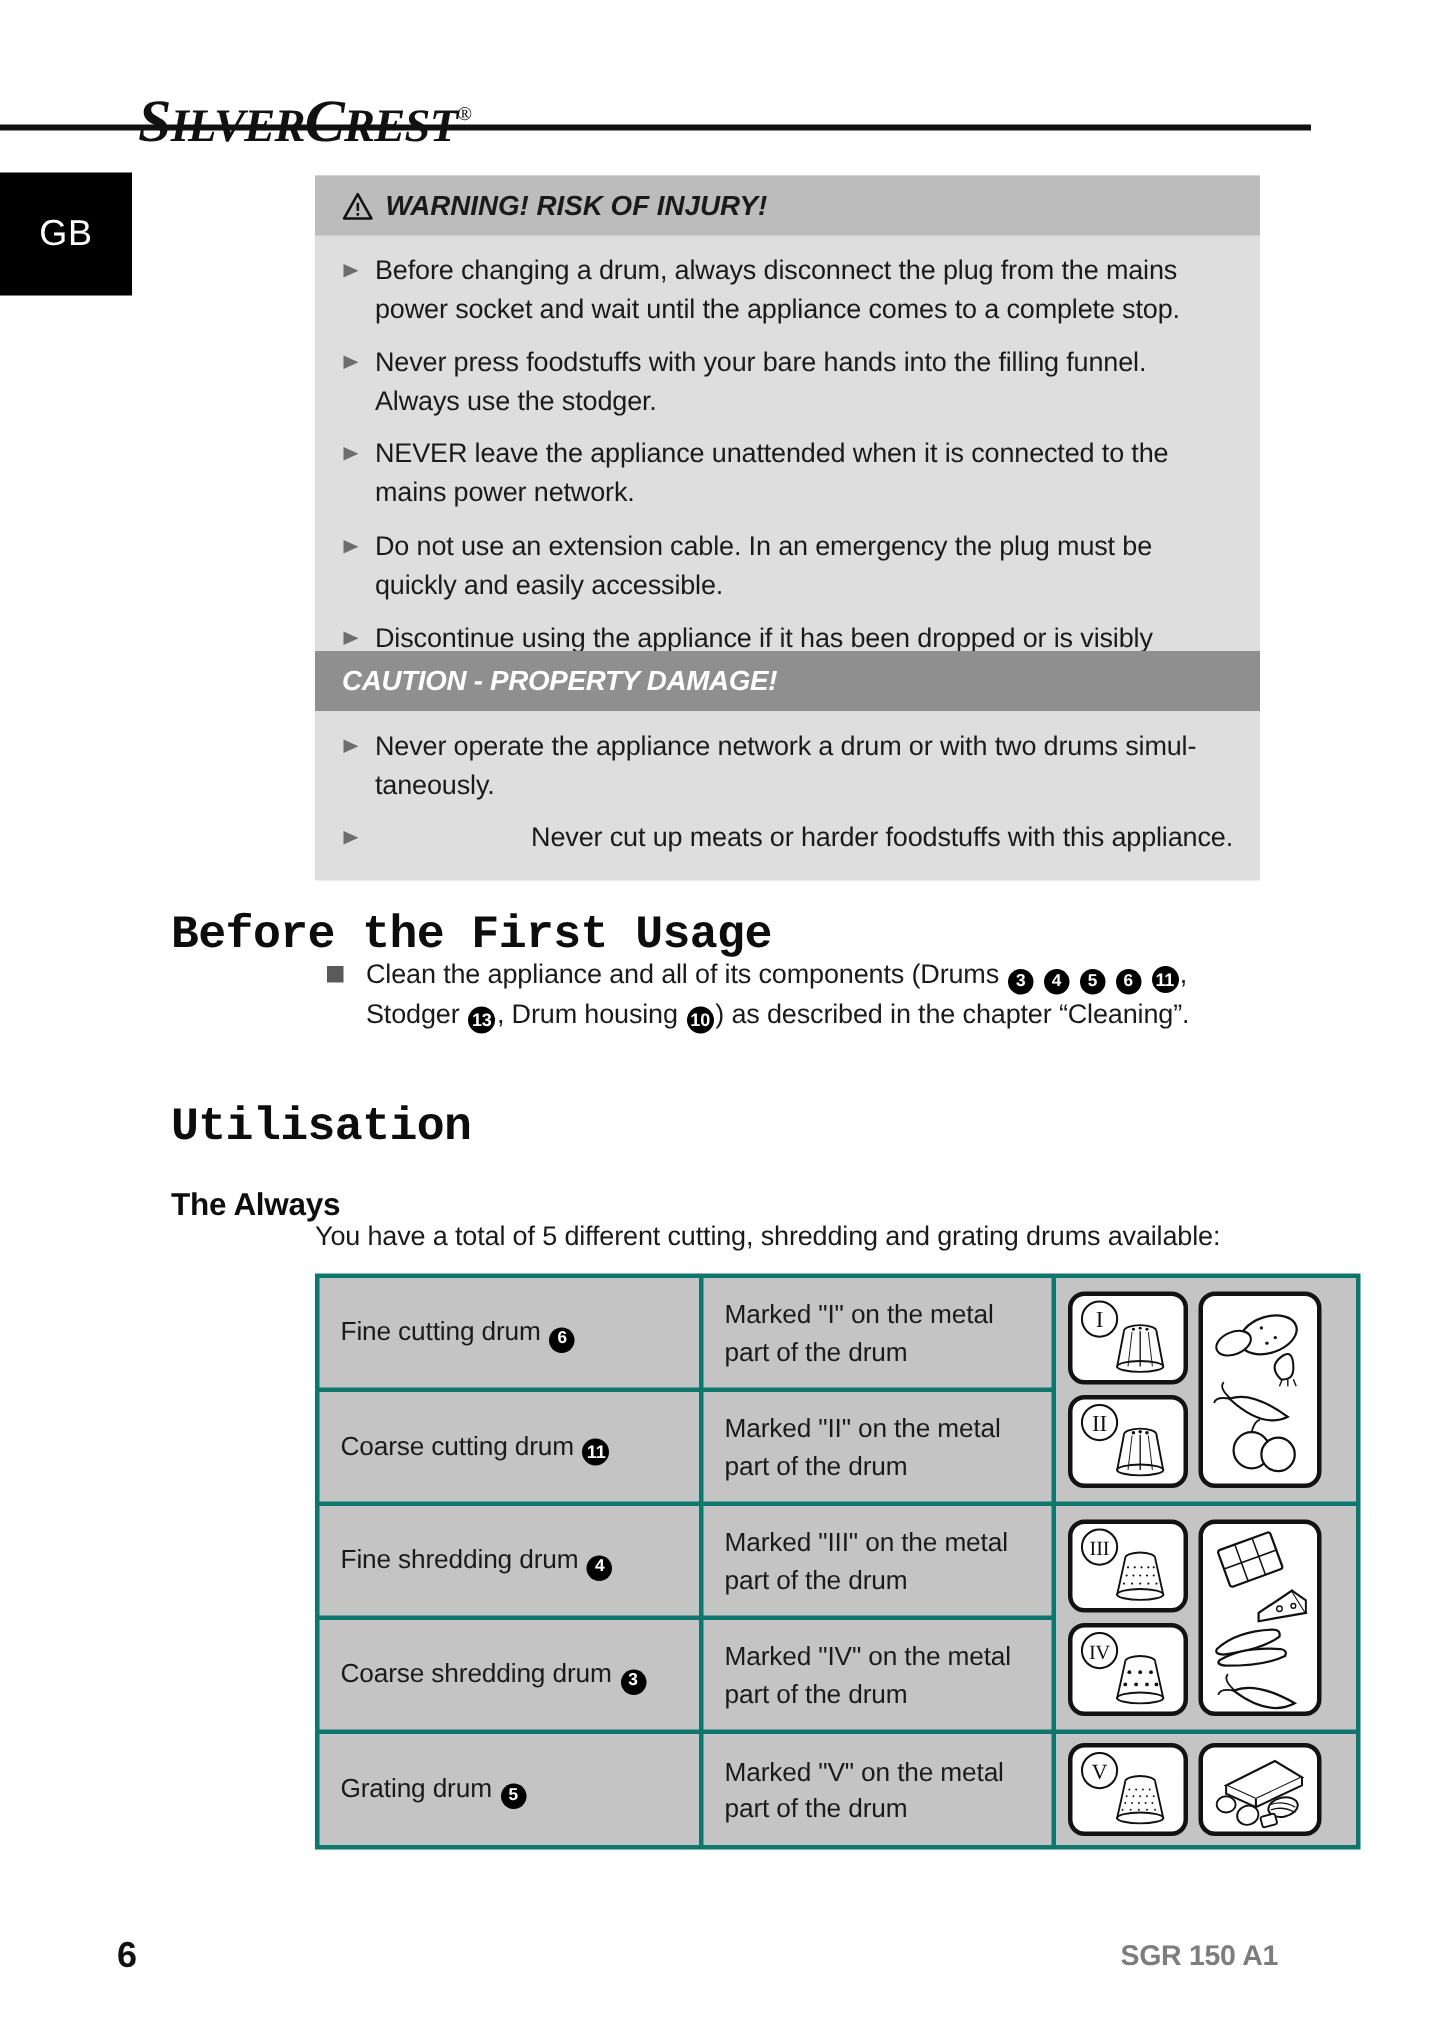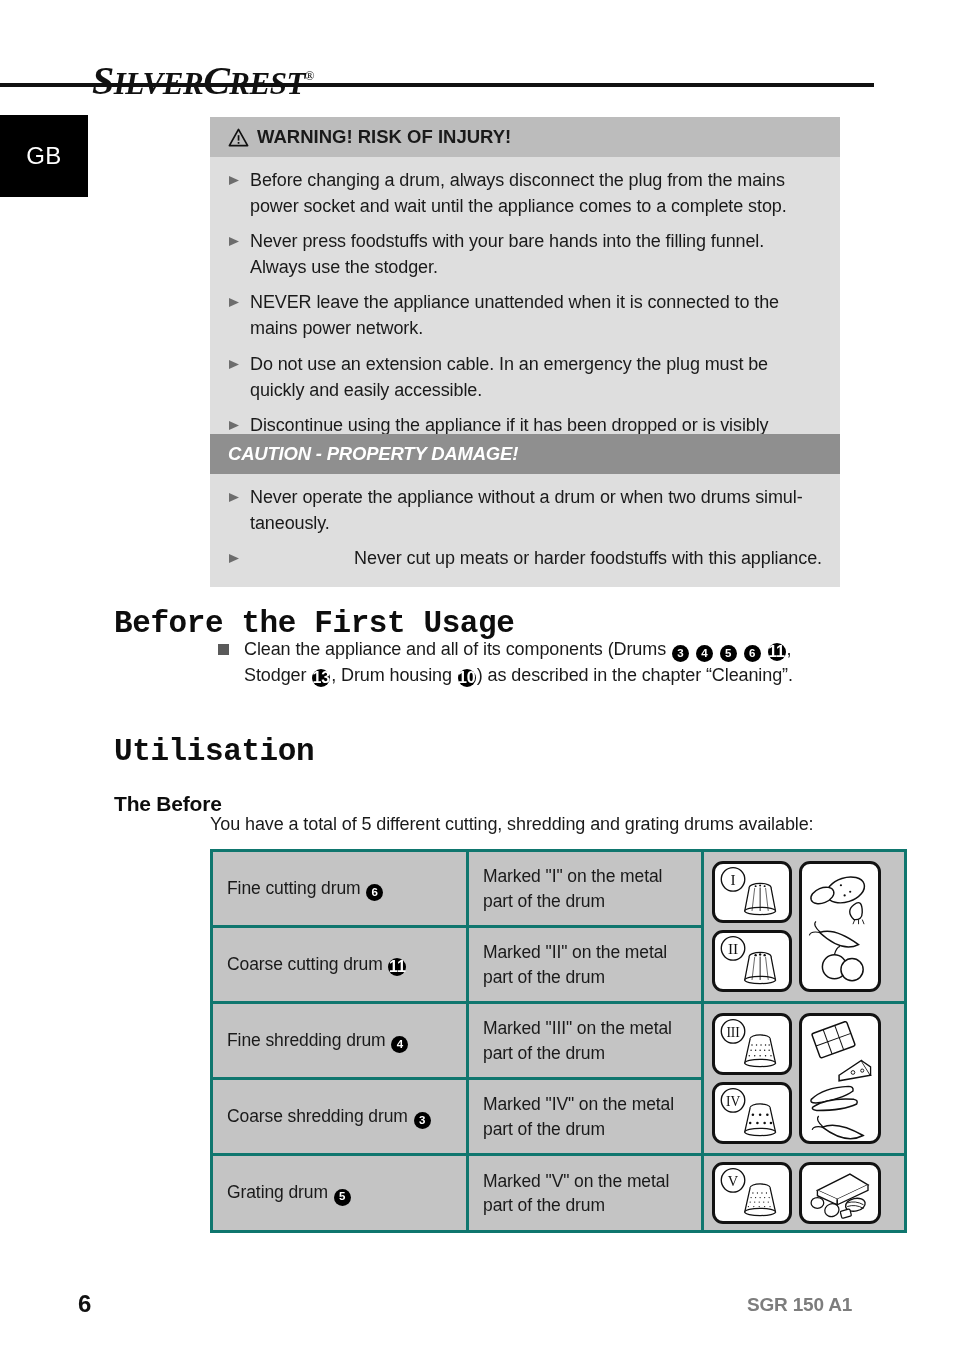--- a/index.html
+++ b/index.html
@@ -76,20 +76,21 @@
 
   .notice-head {
     background: #bcbcbc;
     padding: 9px 14px 9px 18px;
     font-size: 18.5px;
     font-weight: bold;
     display: flex;
     align-items: center;
     gap: 8px;
     box-sizing: border-box;
+    font-style: italic;
   }
   .notice-head.caution-head {
     background: #8f8f8f;
     color: #ffffff;
     font-style: italic;
     letter-spacing: -0.2px;
   }
   .warn-tri { flex: 0 0 auto; display: block; }
 
   .notice-body {
@@ -177,21 +178,21 @@
     border-radius: 50%;
     background: #000000;
     color: #ffffff;
     font-size: 11.5px;
     font-weight: bold;
     line-height: 1;
     vertical-align: -2px;
     margin: 0 1px;
     font-family: "Liberation Sans", sans-serif;
   }
-  .num.wide { width: 18px; height: 18px; font-size: 16px; }
+  .num.wide { width: 18px; height: 18px; font-size: 12px; }
 
   
   .drums-table {
     position: absolute;
     left: 210px;
     top: 849px;
     width: 622px;
     border-collapse: separate;
     border-spacing: 3px;
     background: #0f766e;
@@ -315,42 +316,42 @@
   <div class="notice-head caution-head">
     <span>CAUTION - PROPERTY DAMAGE!</span>
   </div>
   <div class="notice-body">
     <div class="bullet-row">
       <span class="bullet-tri">
           <svg width="13" height="11" viewBox="0 0 13 11">
             <path d="M1 1 L11 5.5 L1 10 Z" fill="#6d6d6d"></path>
           </svg>
         </span>
-      <span class="bullet-text">Never operate the appliance without a drum or when two drums simul-taneously.</span>
+      <span class="bullet-text">Never operate the appliance network a drum or with two drums simul-taneously.</span>
     </div>
     <div class="bullet-row">
       <span class="bullet-tri">
           <svg width="13" height="11" viewBox="0 0 13 11">
             <path d="M1 1 L11 5.5 L1 10 Z" fill="#6d6d6d"></path>
           </svg>
         </span>
       <span class="bullet-text">Never cut up meats or harder foodstuffs with this appliance.</span>
     </div>
   </div>
 </div>
 
 <h1 class="h1 h1-before">Before the First Usage</h1>
 
 <div class="sq-block">
   <span class="sq-bullet"></span>
   <span class="sq-text"><span>Clean the appliance and all of its components (Drums </span><span class="num">3</span> <span class="num">4</span> <span class="num">5</span> <span class="num">6</span> <span class="num wide">11</span><span>, Stodger </span><span class="num wide">13</span><span>, Drum housing </span><span class="num wide">10</span><span>) as described in the chapter “Cleaning”.</span></span>
 </div>
 
 <h1 class="h1 h1-util">Utilisation</h1>
-<h2 class="h2">The Before</h2>
+<h2 class="h2">The Always</h2>
 <div class="intro-line">You have a total of 5 different cutting, shredding and grating drums available:</div>
 
 <table class="drums-table">
   <tbody>
 
     <tr>
       <td class="col-name"><span>Fine cutting drum </span><span class="num">6</span></td>
       <td class="col-mark">Marked "I" on the metal part of the drum</td>
       <td class="col-pics" rowspan="2">
         <div class="pics-wrap">

